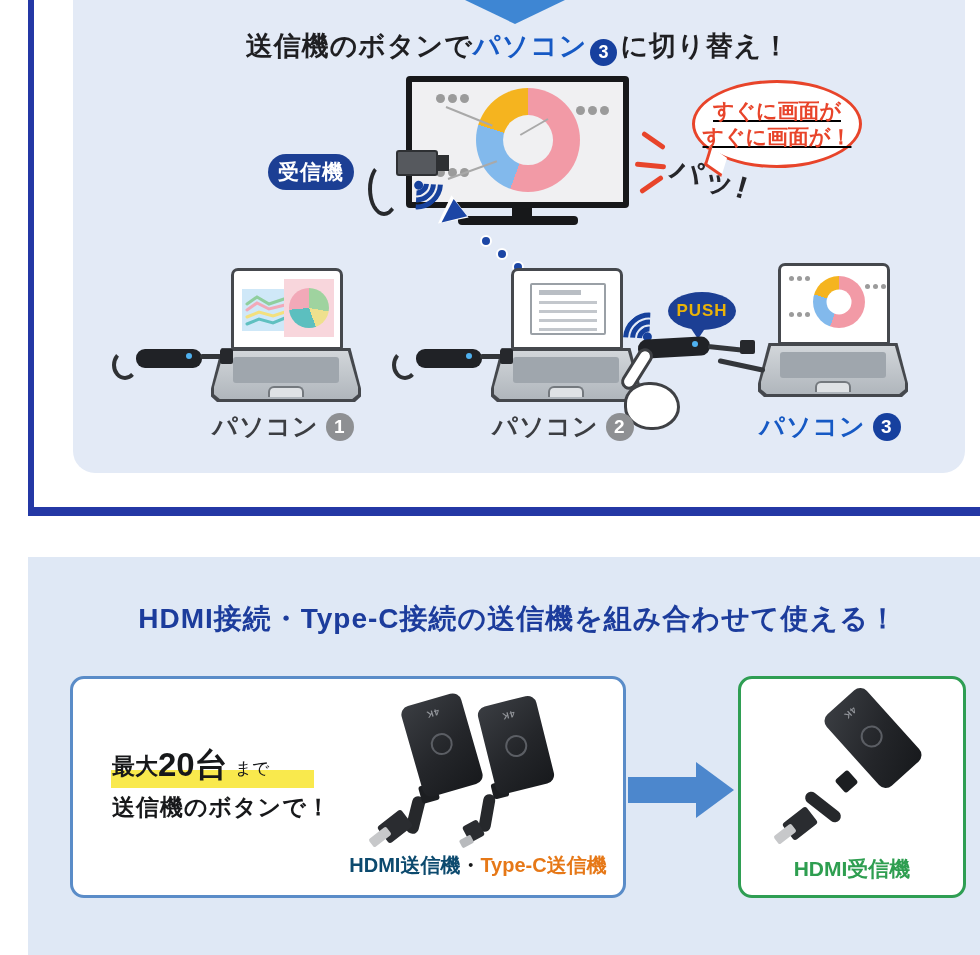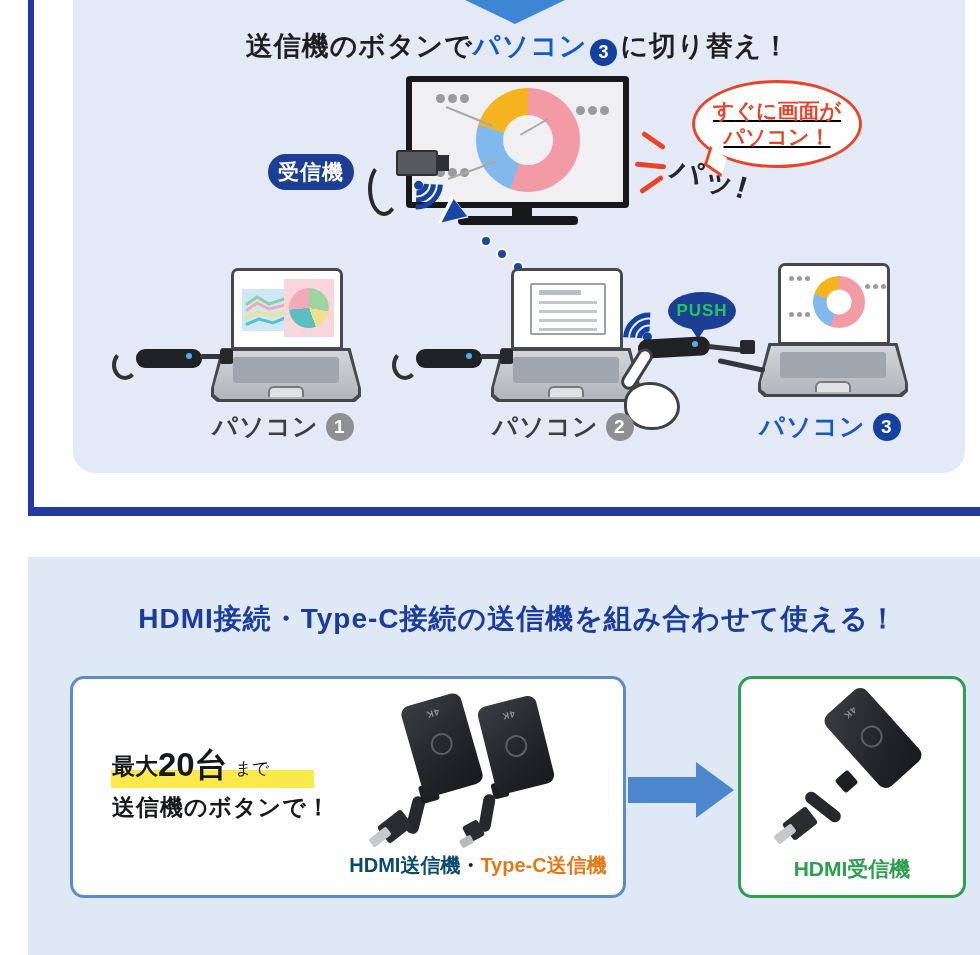--- a/index.html
+++ b/index.html
@@ -77,21 +77,21 @@
   .doc-sheet .ln { width:58px; height:3px; background:#c3c7cc; margin-bottom:6px; }
 
   
   .tx-pill { position:absolute; background:#202226; border-radius:9px; height:19px; }
   .tx-led { position:absolute; width:6px; height:6px; border-radius:50%; background:#4fb1f0; }
   .tx-line { position:absolute; background:#33363a; height:5px; border-radius:3px; transform-origin:left center; }
   .tx-loop { position:absolute; width:26px; height:30px; border:4px solid #2f3134; border-right-color:transparent; border-top-color:transparent; border-radius:50%; }
   .tx-plughead { position:absolute; background:#26282c; border-radius:2px; }
 
   
-  .push-bubble { position:absolute; left:640px; top:292px; width:68px; height:38px; background:#1c3f94; border-radius:50%; color:#22c55e; font-size:17px; font-weight:800; display:flex; align-items:center; justify-content:center; letter-spacing:1px; }
+  .push-bubble { position:absolute; left:640px; top:292px; width:68px; height:38px; background:#1c3f94; border-radius:50%; color:#eab308; font-size:17px; font-weight:800; display:flex; align-items:center; justify-content:center; letter-spacing:1px; }
   .push-bubble::after { content:""; position:absolute; left:22px; bottom:-9px; width:0; height:0; border-left:8px solid transparent; border-right:8px solid transparent; border-top:12px solid #1c3f94; }
   .finger { position:absolute; left:601px; top:346px; width:16px; height:46px; background:#fff; border:3px solid #3f4145; border-radius:8px; transform:rotate(32deg); }
   .fist { position:absolute; left:596px; top:382px; width:56px; height:48px; background:#fff; border:3px solid #3f4145; border-radius:46% 54% 50% 50%; }
 
   
   .bottom-band { position:absolute; left:0; top:557px; width:980px; height:398px; background:#dfe8f5; }
   .bottom-heading { position:absolute; left:0; top:600px; width:980px; text-align:center; font-size:28px; font-weight:800; color:#1c3c9c; letter-spacing:1px; }
   .box-blue { position:absolute; left:42px; top:676px; width:556px; height:222px; background:#fff; border:3px solid #5a8cc8; border-radius:14px; }
   .box-green { position:absolute; left:710px; top:676px; width:228px; height:222px; background:#fff; border:3px solid #2f9e53; border-radius:14px; }
   .hl-yellow { position:absolute; left:83px; top:770px; width:203px; height:18px; background:#f9e94d; }
@@ -157,21 +157,21 @@
   <div class="tv-post"></div>
   <div class="tv-base"></div>
 
   <div class="rx-cable"></div>
   <div class="rx-body"></div>
   <div class="rx-plug"></div>
   <div class="receiver-pill">受信機</div>
 
   <div class="bubble">
     <span>すぐに画面が</span>
-    <span>パソコン！</span>
+    <span>すぐに画面が！</span>
   </div>
   <div class="snap">パッ!</div>
   <div class="redmark" style="left:612px; top:138px; transform:rotate(35deg);"></div>
   <div class="redmark" style="left:607px; top:163px; transform:rotate(6deg); width:31px;"></div>
   <div class="redmark" style="left:610px; top:182px; transform:rotate(-35deg);"></div>
 
   <div class="wifi" style="left:380px; top:176px; transform:rotate(138deg);">
       <i class="w1"></i>
       <i class="w2"></i>
       <i class="w3"></i>

